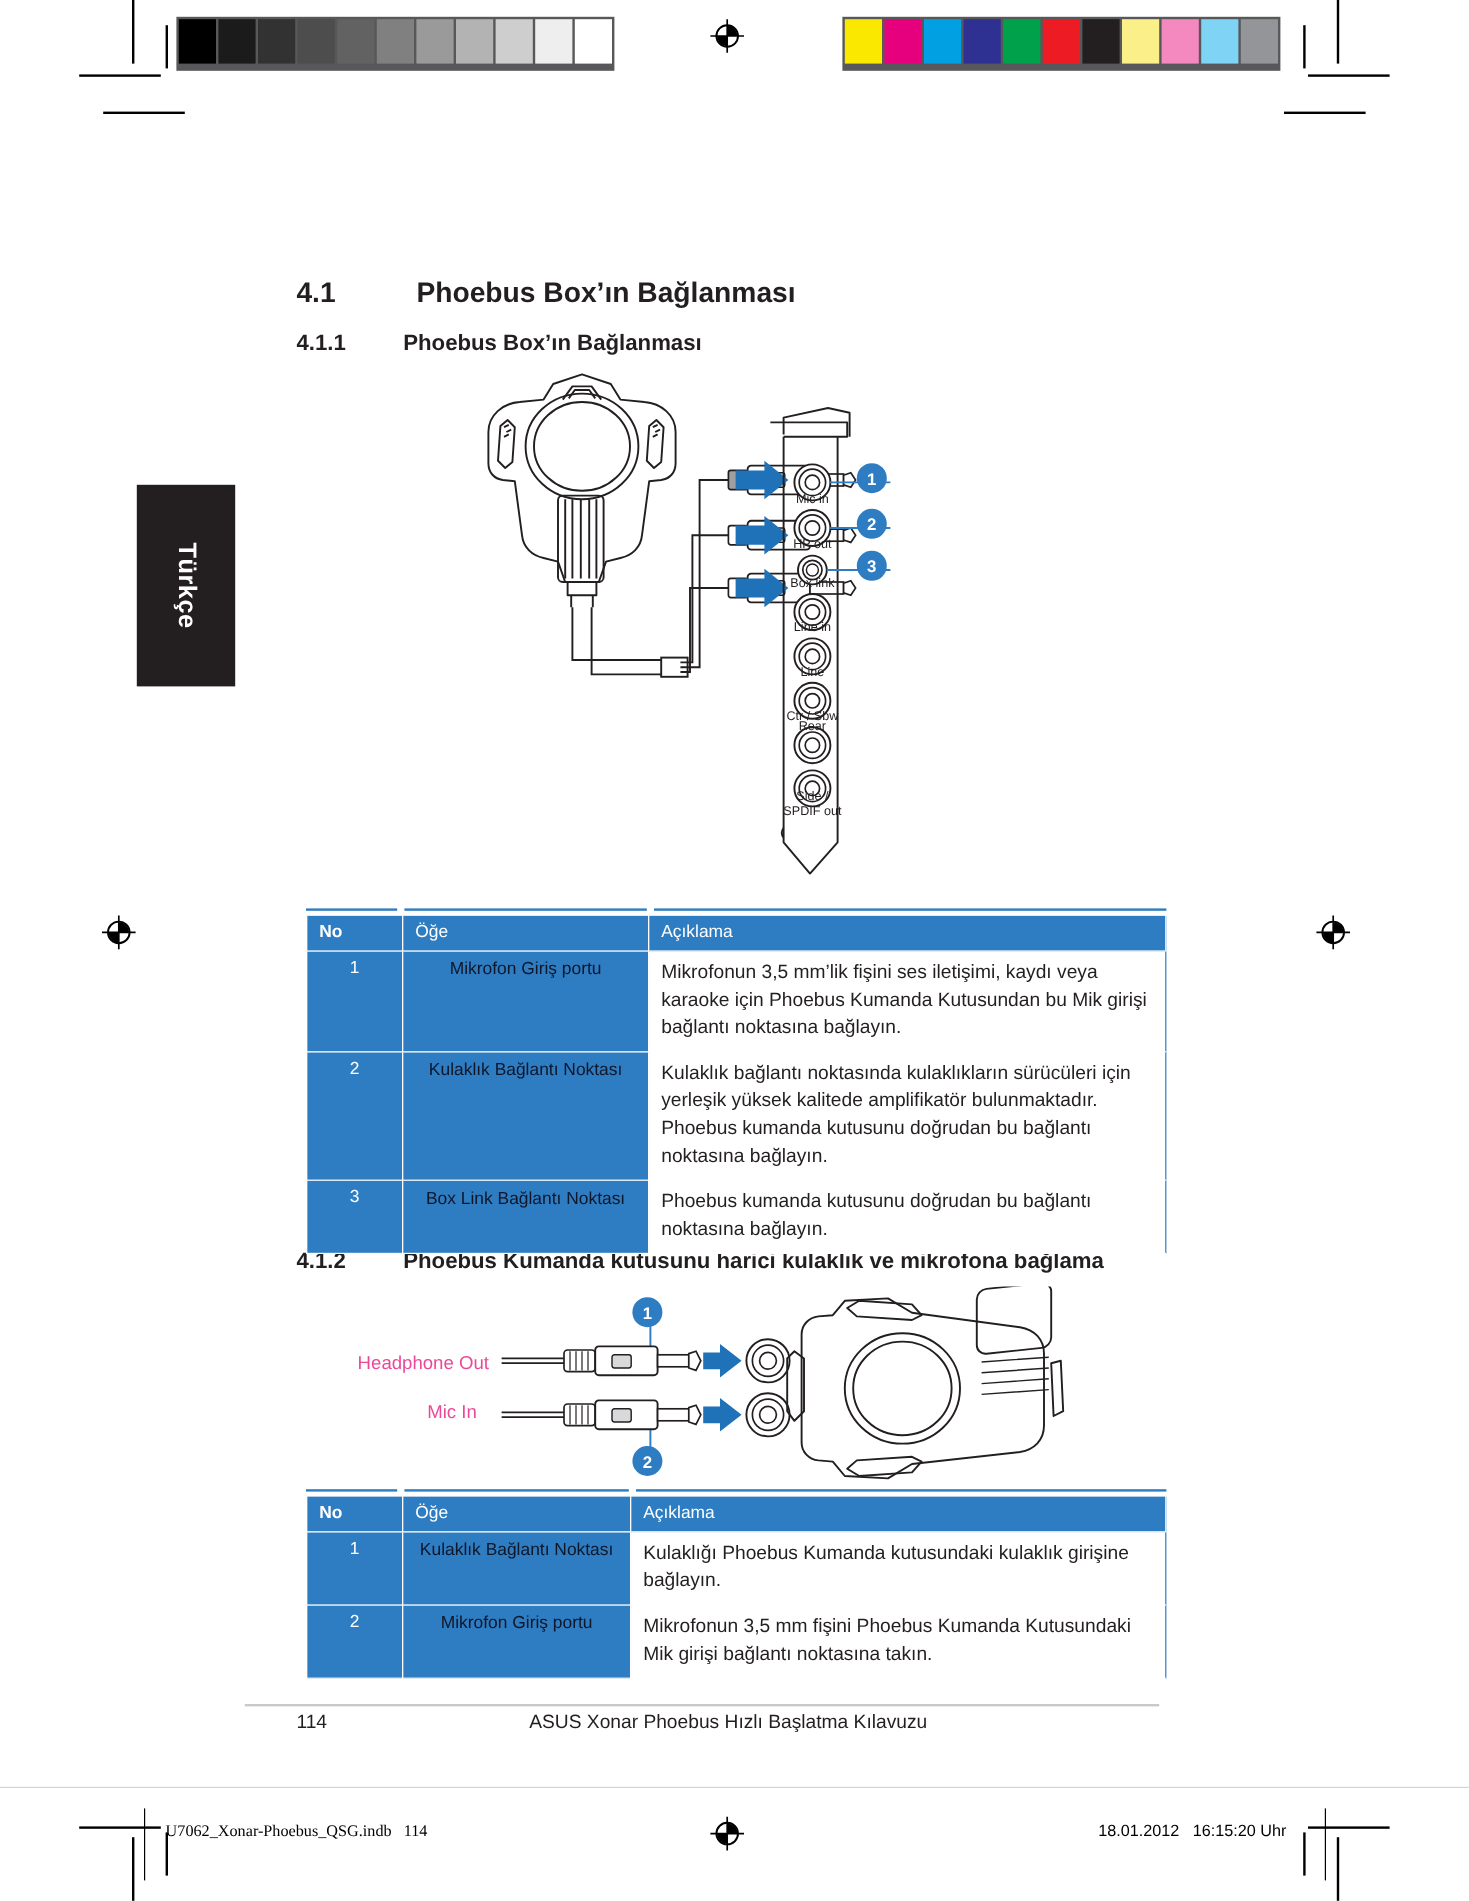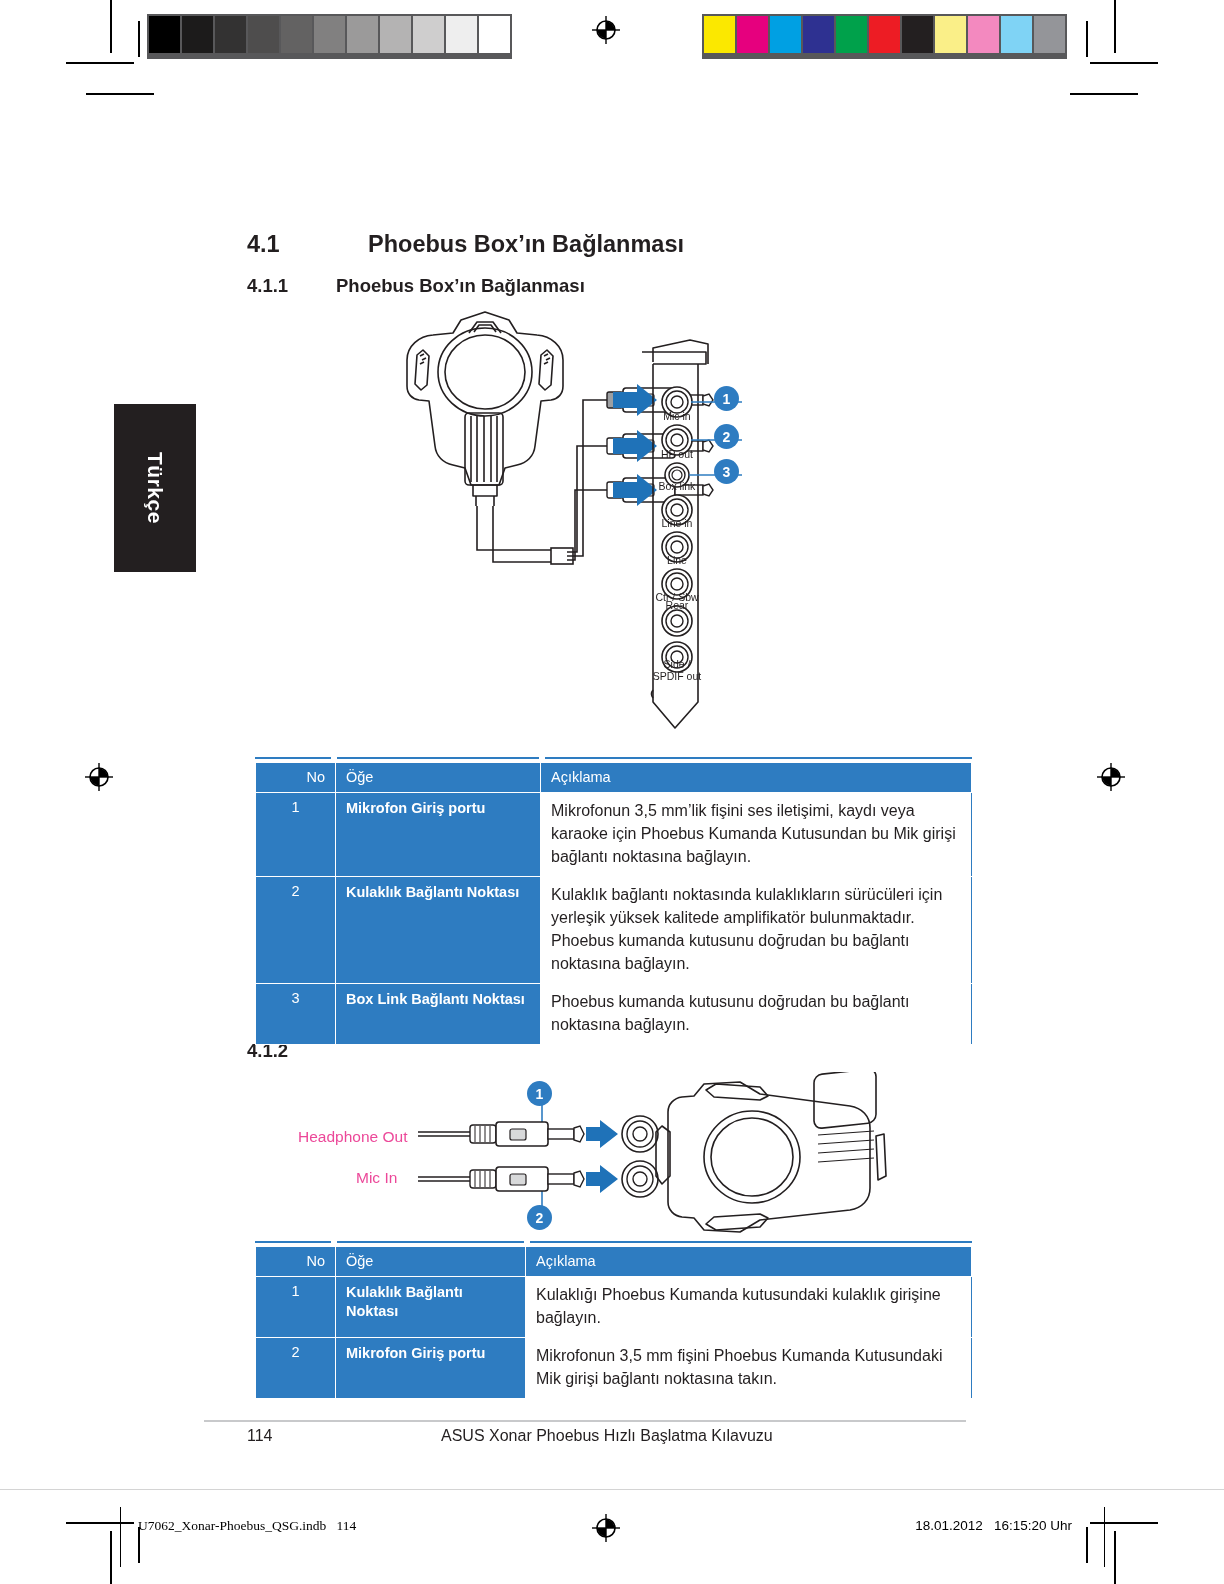--- a/index.html
+++ b/index.html
@@ -39,21 +39,21 @@
     writing-mode:vertical-rl;
     letter-spacing:.5px;
   }
   h1.sec{
     position:absolute;left:247px;top:178px;margin:0;
     font-size:27.5px;font-weight:bold;letter-spacing:-.2px;
     white-space:nowrap;
   }
   .sub-h{position:absolute;display:flex;white-space:nowrap;font-weight:bold;}
   .sub-h .num{display:inline-block;}
-  .sub-h2{left:247px;top:231px;font-size:23.5px;gap:21px;}
+  .sub-h2{left:247px;top:231px;font-size:23.5px;}
   .sub-h2 .num{width:100px;}
   .sub-h3a{left:247px;top:275px;font-size:18.5px;}
   .sub-h3a .num{width:89px;}
   .sub-h3b{left:247px;top:1040px;font-size:18.5px;align-items:center;}
   .sub-h3b .num{width:89px;}
 
   
   .fig1{position:absolute;left:345px;top:300px;width:420px;height:450px;}
   .fig2{position:absolute;left:290px;top:1072px;width:600px;height:165px;}
 
@@ -81,26 +81,26 @@
   table.t td,table.t th{
     border:1px solid #ffffff;
     vertical-align:top;
     padding:6px 10px 8px 10px;
   }
   table.t thead th{
     background:#2e7cc1;color:#ffffff;font-weight:normal;font-size:14.5px;
     text-align:left;padding:6px 10px 7px 10px;
     border-bottom:1px solid #ffffff;
   }
-  table.t thead th.c-no{text-align:right;}
+  table.t thead th.c-no{text-align:left;font-weight:bold;}
   table.t td.c-no{
     background:#2e7cc1;color:#ffffff;text-align:center;font-size:14.5px;
   }
   table.t td.c-item{
-    background:#2e7cc1;color:#ffffff;text-align:left;font-size:14.5px;line-height:19px;font-weight:bold;
+    background:#2e7cc1;color:#0f172a;text-align:center;font-size:14.5px;line-height:19px;
   }
   table.t td.c-desc{
     background:#ffffff;color:#231f20;font-size:16px;line-height:23px;
     border-left:1px solid #2e7cc1;border-right:1px solid #2e7cc1;
   }
   table.t1 col.w-no,table.t2 col.w-no{width:80px;}
   table.t1 col.w-item{width:205px;}
   table.t2 col.w-item{width:190px;}
 
   .t-toprule{position:absolute;height:2px;background:#2e7cc1;}
@@ -214,20 +214,21 @@
     <span>Phoebus Box’ın Bağlanması</span>
   </div>
 
   <div class="sub-h sub-h3a">
     <span class="num">4.1.1</span>
     <span>Phoebus Box’ın Bağlanması</span>
   </div>
 
   <div class="sub-h sub-h3b">
     <span class="num">4.1.2</span>
+    <span>Phoebus Kumanda kutusunu harici kulaklık ve mikrofona bağlama</span>
   </div>
 
   <div class="fig1">
     <svg width="420" height="450" viewBox="0 0 420 450">
       <g fill="none" stroke="#231f20" stroke-width="1.6" stroke-linejoin="round">
 
         <path d="M62,60 C62,46 74,36 88,35 L108,33 L116,20 L140,12 L164,20 L172,33 L192,35 C206,36 218,46 218,60
                  L218,86 C218,94 213,99 206,100 L196,101 L190,146 C189,156 182,163 172,165
                  L160,168 L154,185 L126,185 L120,168 L108,165 C98,163 91,156 90,146 L84,101 L74,100
                  C67,99 62,94 62,86 Z"></path>

